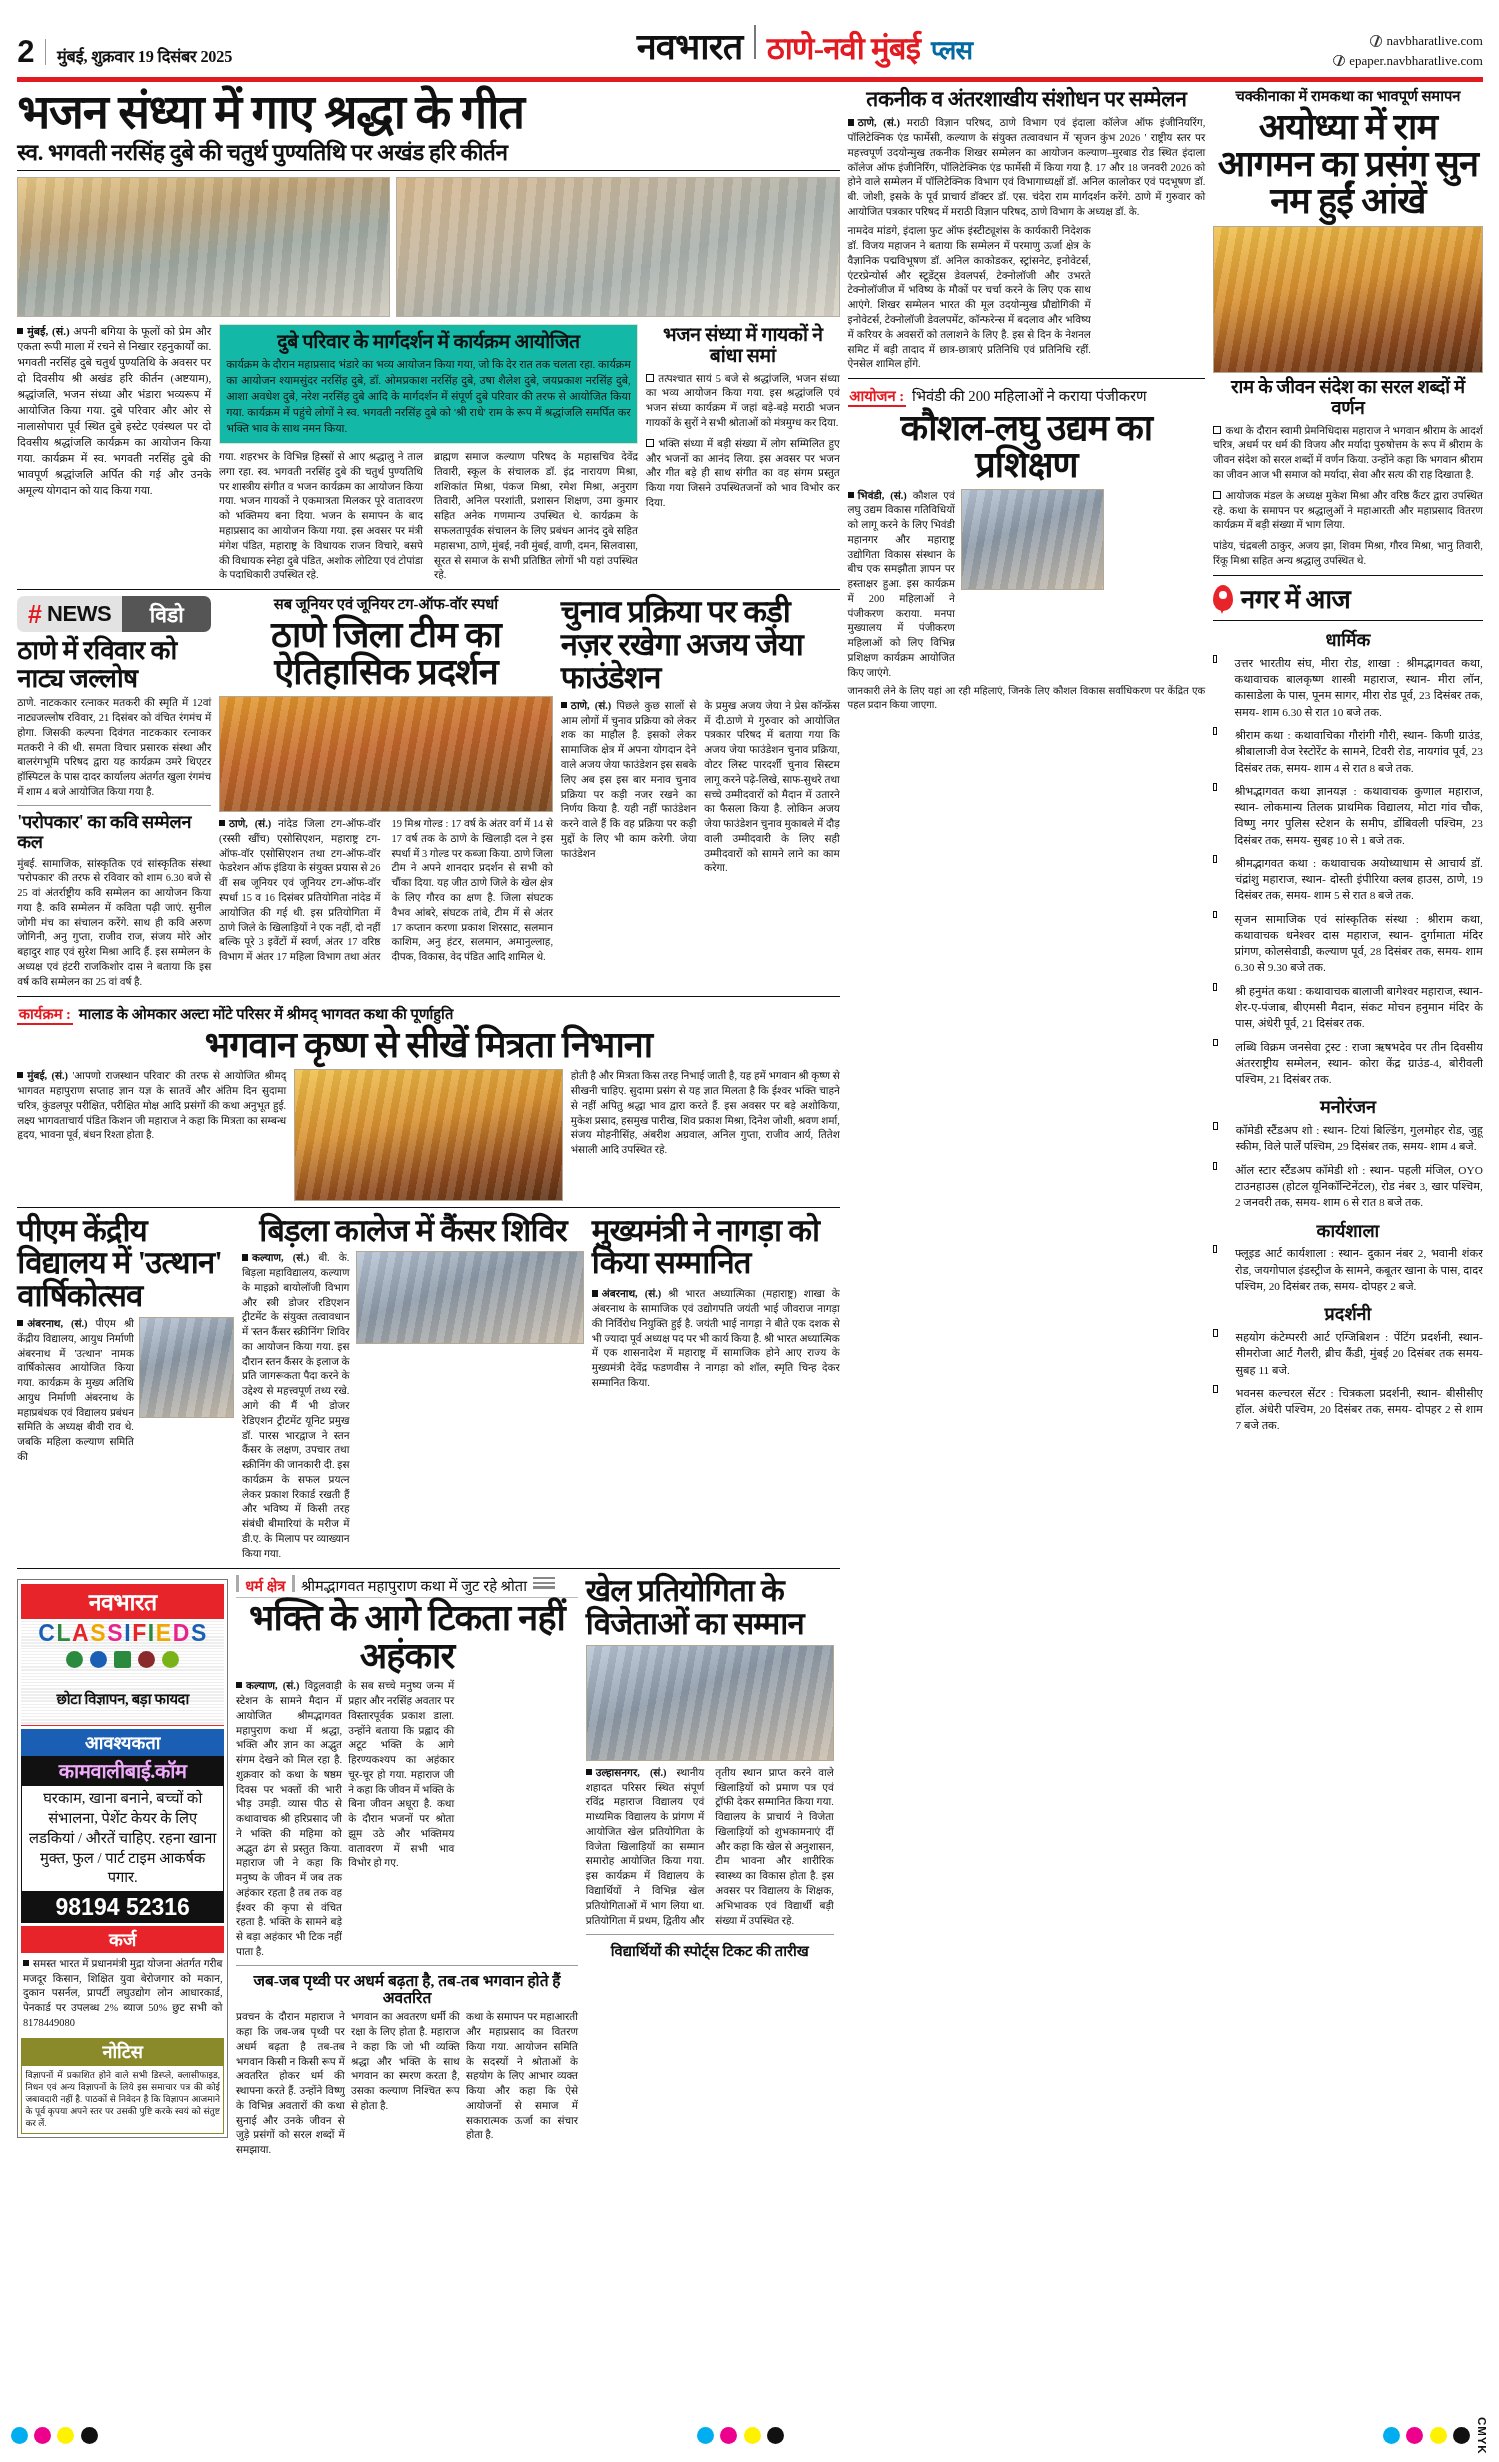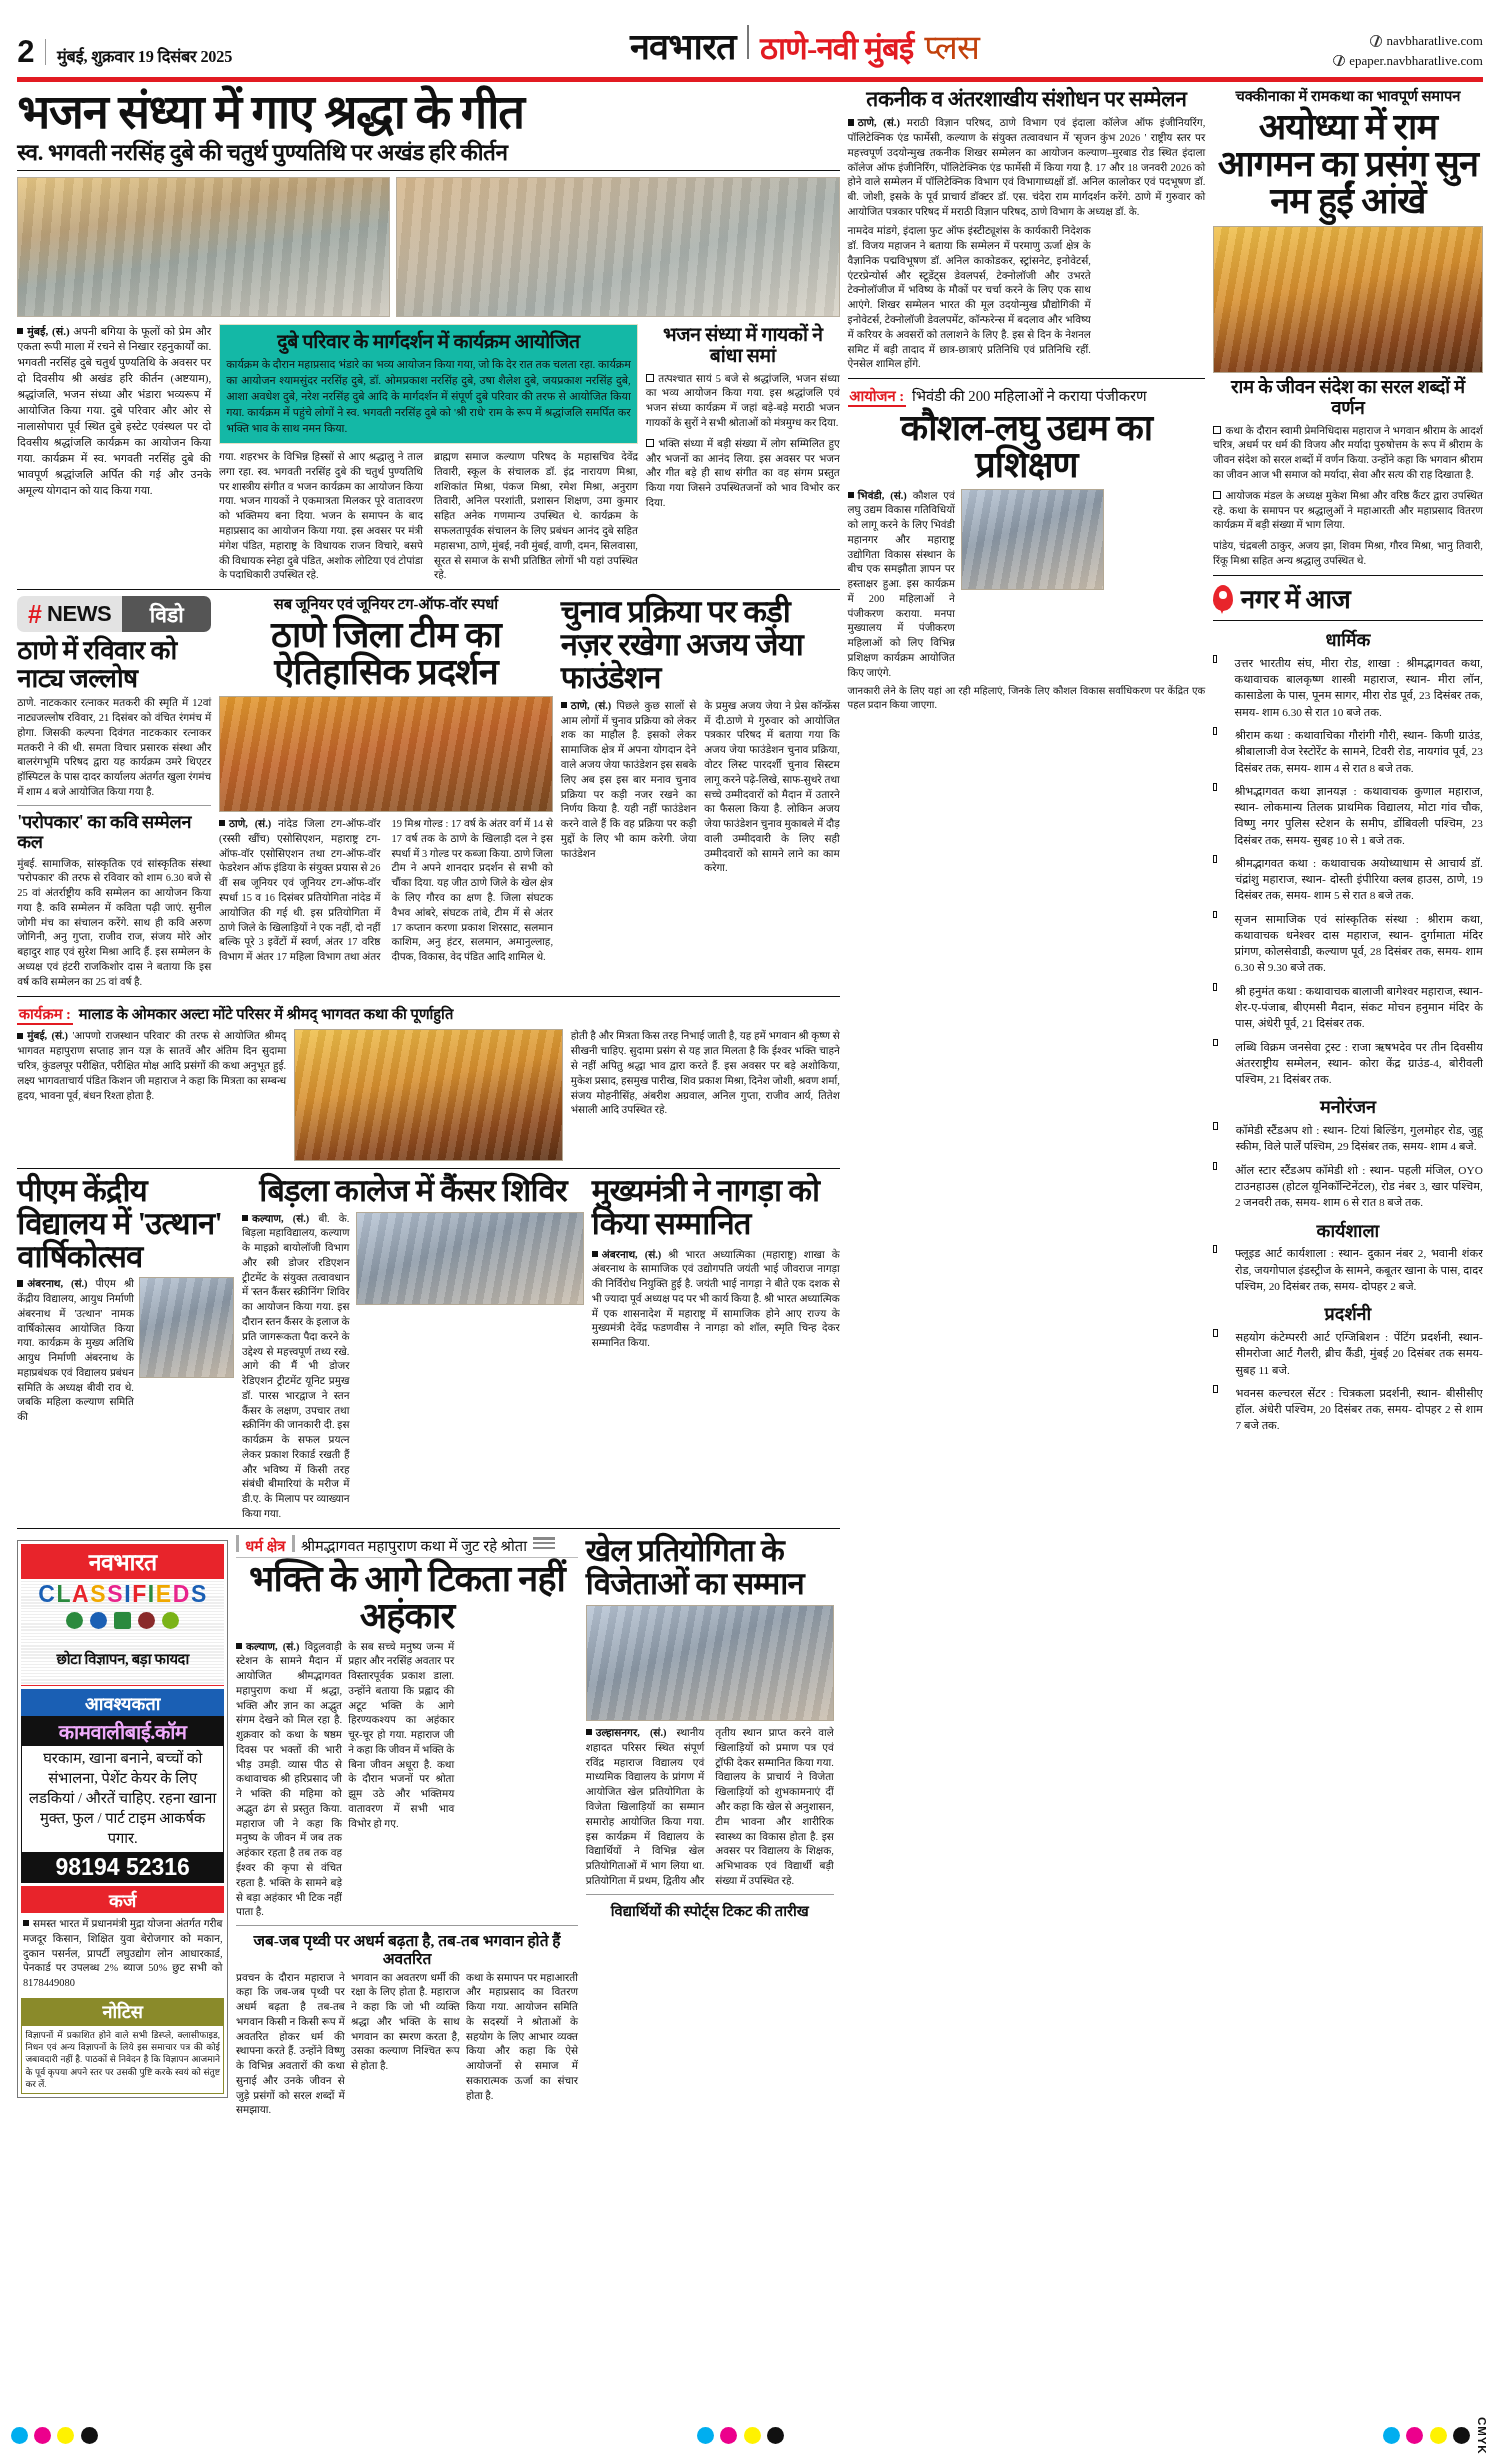--- a/index.html
+++ b/index.html
@@ -16,21 +16,21 @@
   
   .masthead { display:flex; align-items:flex-end; height:75px; padding: 20px 6.2px 4.7px 6.2px; }
   .mh-left { display:flex; align-items:baseline; gap:7.8px; flex: 0 0 435px;}
   .page-num { font-size:31px; font-weight:bold; font-family:"Liberation Sans",sans-serif; letter-spacing:-0.8px;}
   .mh-div { width:1.6px; height:26px; background:#999; display:inline-block; margin:0 3.1px; position:relative; top:3.1px;}
   .mh-date { font-size:16.3px; font-weight:600; letter-spacing:-0.2px;}
   .mh-center { flex:1; display:flex; justify-content:center; align-items:baseline; gap:11px; }
   .brand { font-size:36px; font-weight:bold; letter-spacing:-0.8px; color:#111; }
   .brand-sep { width:2.3px; height:34px; background:#777; }
   .edition { font-size:31px; font-weight:bold; color:#e21b22; letter-spacing:-0.8px;}
-  .edition-plus { font-size:34px; font-weight:normal; color:#c2410c; letter-spacing:-0.8px;}
+  .edition-plus { font-size:26px; font-weight:bold; color:#0369a1; letter-spacing:-0.8px;}
   .mh-right { flex: 0 0 326px; text-align:right; font-size:13px; line-height:1.5; }
   .mh-right div { display:flex; justify-content:flex-end; align-items:center; gap:4.7px;}
   .globe { display:inline-block; width:11.6px;height:11.6px;border-radius:50%;border:1.1px solid #333; position:relative;}
   .globe:after{content:"";position:absolute;left:4.7px;top:0;width:1.6px;height:10px;background:#333;transform:rotate(20deg);}
   .redrule { height:5.4px; background:#e21b22; margin: 1.6px 6.2px 0 6.2px;}
 
   
   .cols { display:flex; gap:7.8px; padding: 6.2px; }
   .colA { width: 826px; }
   .colB { width: 362px; }
@@ -221,20 +221,21 @@
         </div>
       </div>
 
       <div class="boxrule"></div>
 
       <div>
         <div class="kick-line">
           <span class="kick-box">कार्यक्रम :</span>
           <span>मालाड के ओमकार अल्टा मोंटे परिसर में श्रीमद् भागवत कथा की पूर्णाहुति</span>
         </div>
+        <div class="h-lg center">भगवान कृष्ण से सीखें मित्रता निभाना</div>
         <div style="display:flex;gap:7.8px;margin-top:4.7px;">
           <p class="body-txt sm" style="width:33%"><span class="sq"></span><b>मुंबई, (सं.)</b>
             <span>'आपणो राजस्थान परिवार' की तरफ से आयोजित श्रीमद् भागवत महापुराण सप्ताह ज्ञान यज्ञ के सातवें और अंतिम दिन सुदामा चरित्र, कुंडलपूर परीक्षित, परीक्षित मोक्ष आदि प्रसंगों की कथा अनुभूत हुई. लक्ष्य भागवताचार्य पंडित किशन जी महाराज ने कहा कि मित्रता का सम्बन्ध हृदय, भावना पूर्व, बंधन रिश्ता होता है.</span></p>
           <div class="img-ph img-temple" style="width:33%;height:132px;"></div>
           <p class="body-txt sm" style="width:33%">होती है और मित्रता किस तरह निभाई जाती है, यह हमें भगवान श्री कृष्ण से सीखनी चाहिए. सुदामा प्रसंग से यह ज्ञात मिलता है कि ईश्वर भक्ति चाहने से नहीं अपितु श्रद्धा भाव द्वारा करते हैं. इस अवसर पर बड़े अशोकिया, मुकेश प्रसाद, हसमुख पारीख, शिव प्रकाश मिश्रा, दिनेश जोशी, श्रवण शर्मा, संजय मोहनीसिंह, अंबरीश अग्रवाल, अनिल गुप्ता, राजीव आर्य, तितेश भंसाली आदि उपस्थित रहे.</p>
         </div>
       </div>
 
       <div class="boxrule"></div>
 

